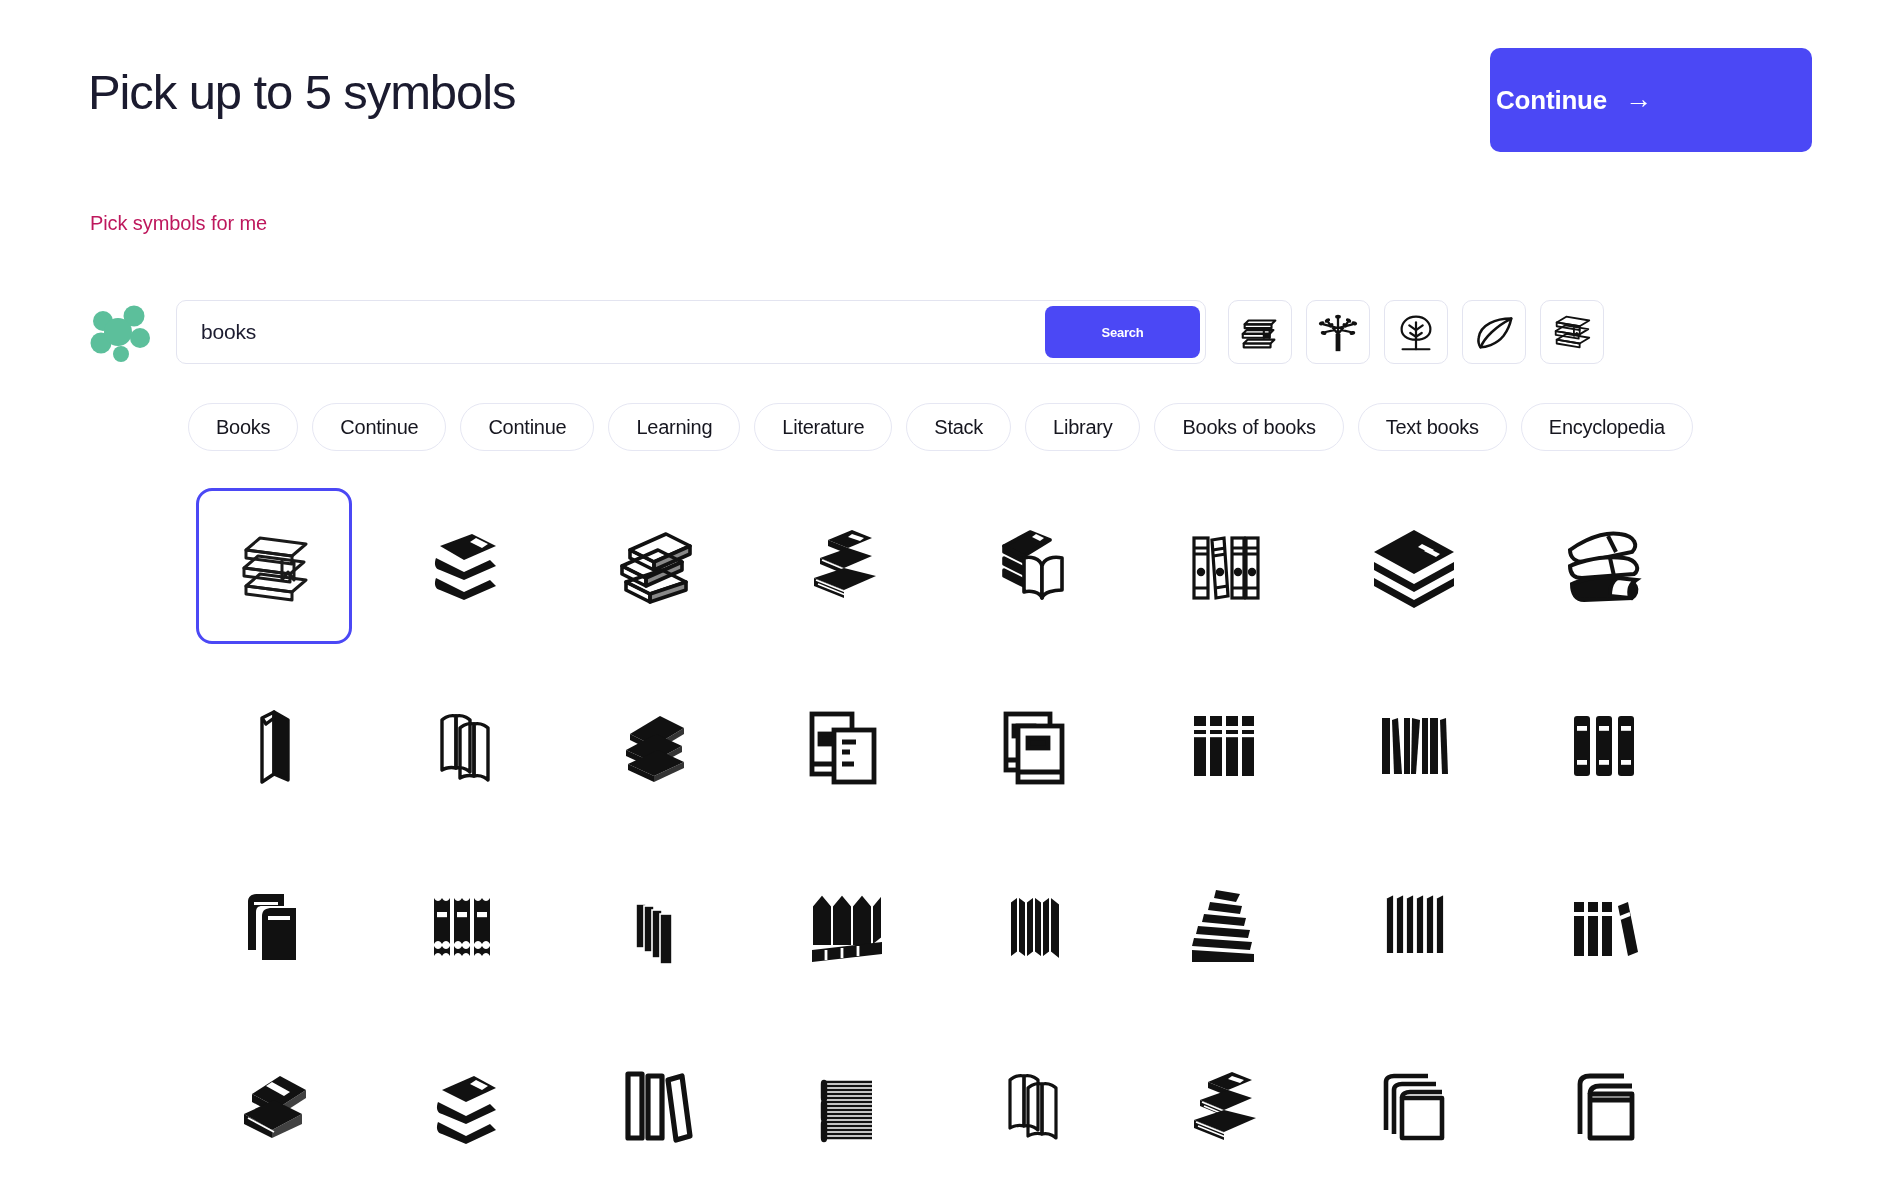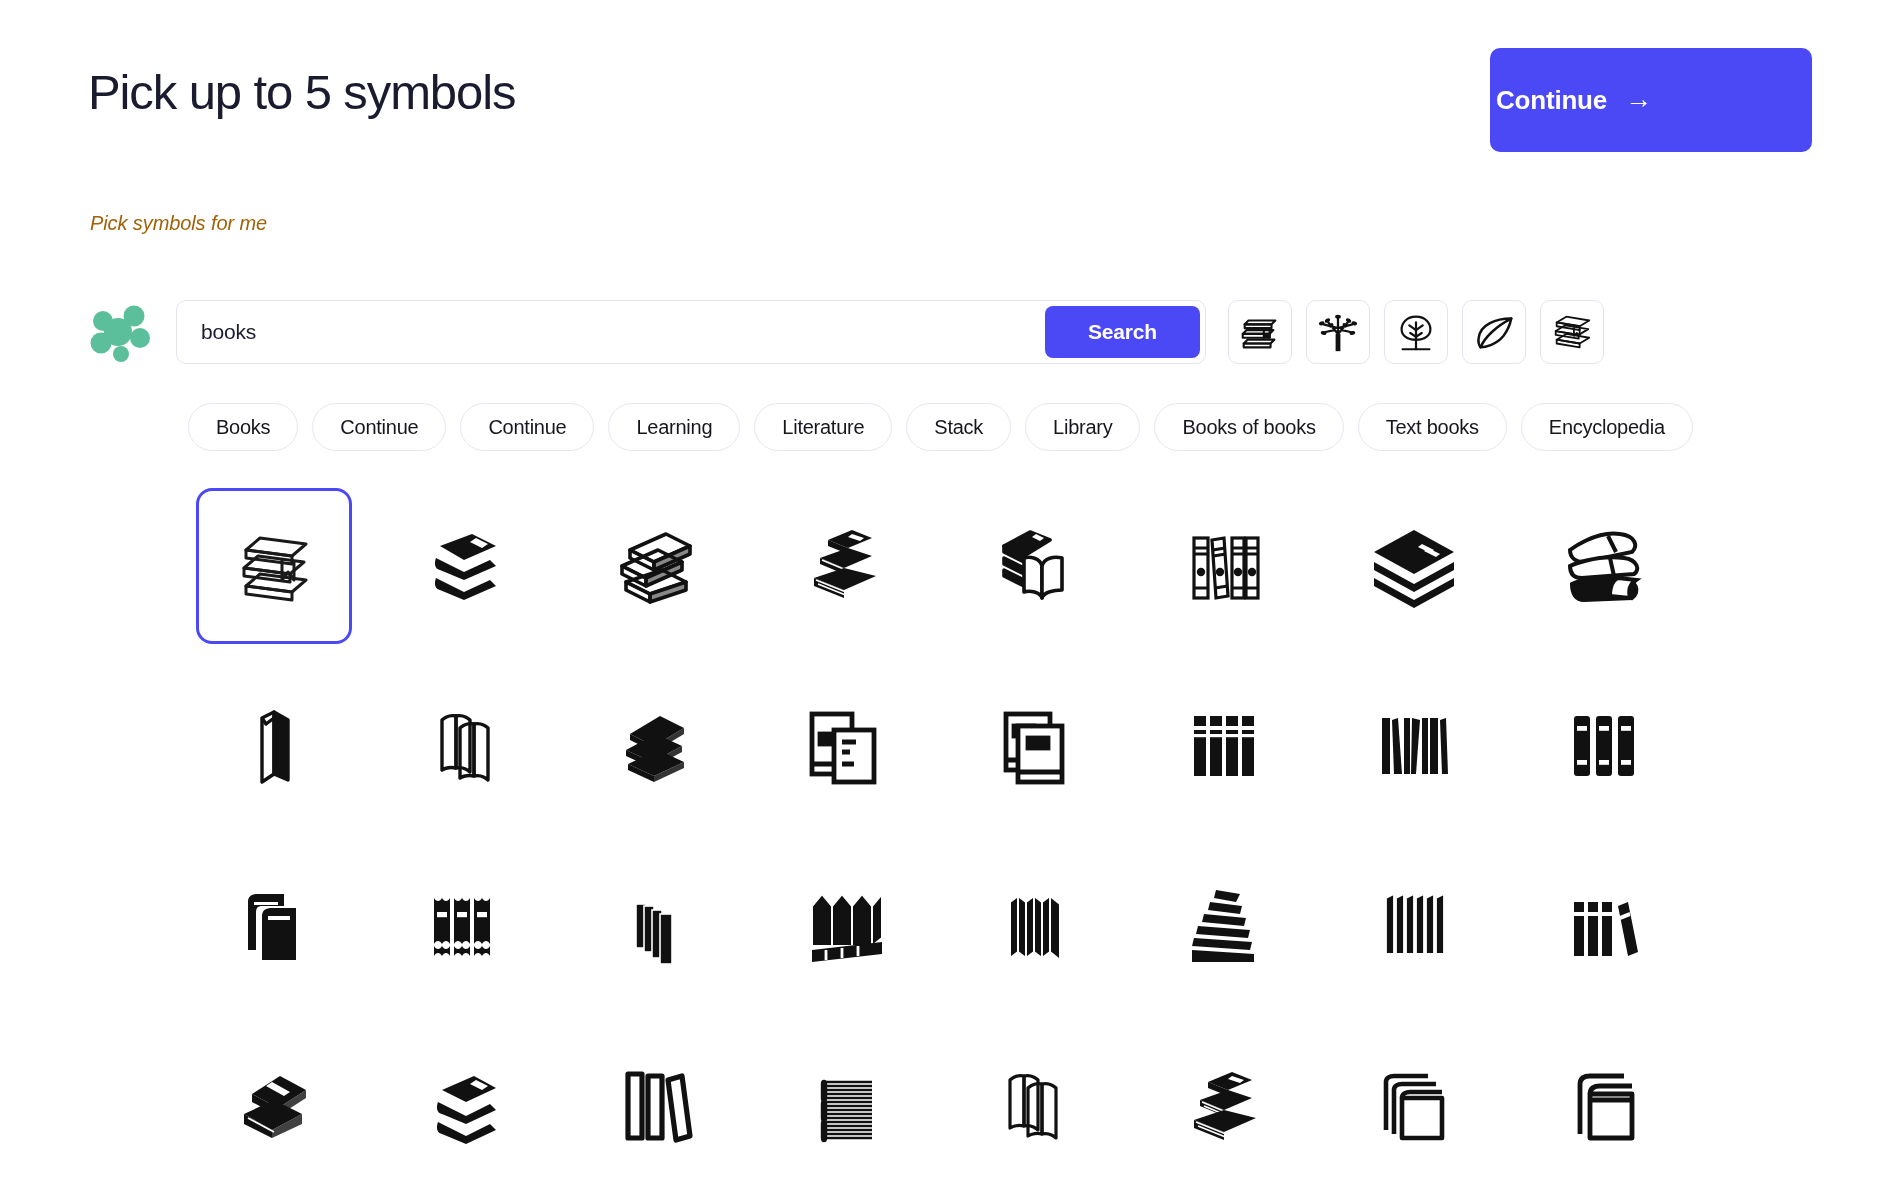--- a/index.html
+++ b/index.html
@@ -53,25 +53,24 @@
     display: inline-block;
     transform: translateY(-1px);
   }
 
   
   .pick-for-me {
     position: absolute;
     left: 90px; top: 212px;
     font-size: 20px;
     font-weight: 400;
-    color: #a16207;
+    color: #be185d;
     text-decoration: none;
     cursor: pointer;
     letter-spacing: -0.1px;
-    font-style: italic;
   }
 
   
   .search-row {
     position: absolute;
     left: 88px; top: 300px;
     right: 88px;
     height: 64px;
     display: flex;
     align-items: center;
@@ -108,21 +107,21 @@
   }
   .search-submit {
     position: absolute;
     right: 5px; top: 5px;
     width: 155px; height: 52px;
     background: #4b48f5;
     border: none;
     border-radius: 8px;
     color: #fff;
     font-family: "Liberation Sans", sans-serif;
-    font-size: 21px;
+    font-size: 13px;
     font-weight: 700;
     letter-spacing: -0.2px;
     cursor: pointer;
   }
   .thumb-strip {
     display: flex;
     align-items: center;
     gap: 14px;
     margin-left: 22px;
   }

